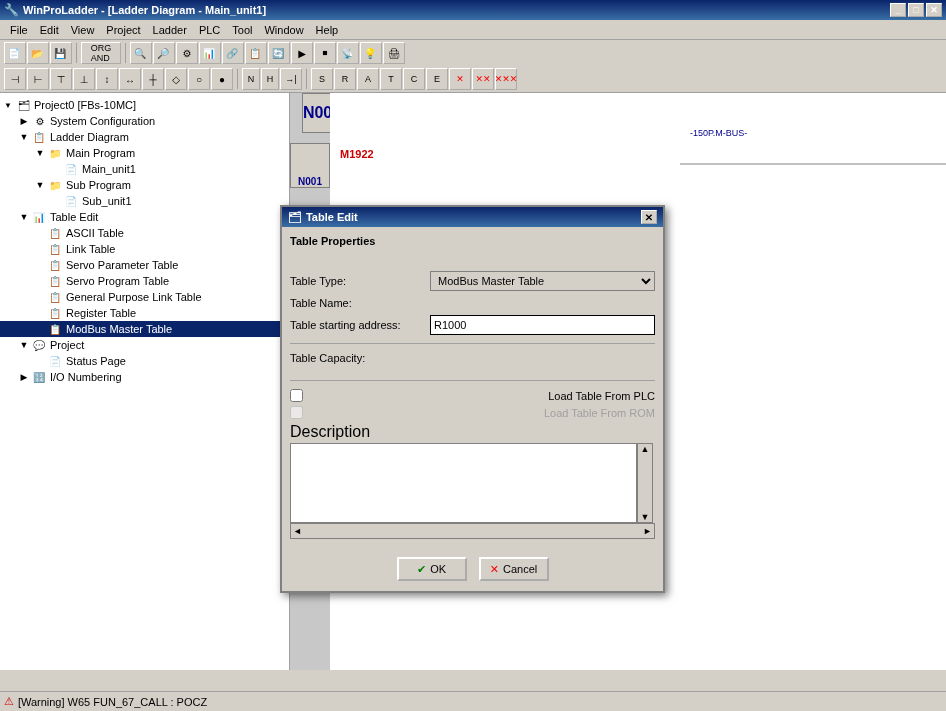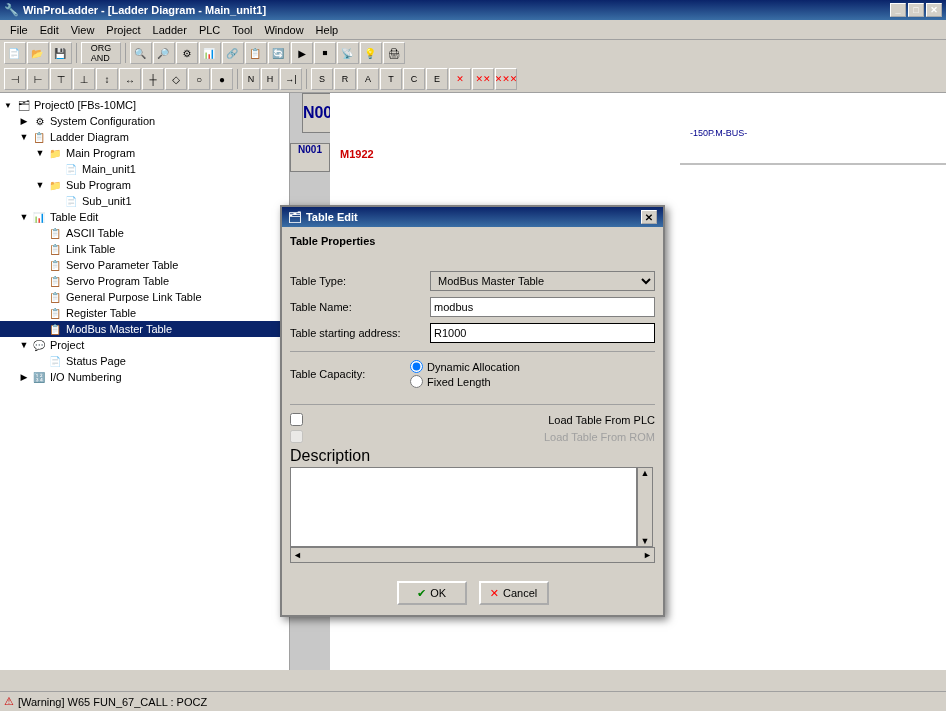--- a/index.html
+++ b/index.html
@@ -444,21 +444,21 @@
   </div>
 
   <div class="canvas-area">
 
     <div style="position:absolute; top:0; left:0; right:0; bottom:0; background:#c8c8c8;">
 
       <div style="position:absolute; top:0; left:12px; width:40px; height:40px; background:#d4d0c8; border:1px solid #808080; display:flex; align-items:center; justify-content:center; font-size:16px; font-weight:bold; color:#00008b;">
         <span>N000</span>
       </div>
 
-      <div style="position:absolute; top:50px; left:0; width:40px; height:29px; background:#d4d0c8; border:1px solid #808080; display:flex; align-items:flex-start; justify-content:center; font-size:10px; font-weight:bold; color:#00008b;">
+      <div style="position:absolute; top:50px; left:0; width:40px; height:45px; background:#d4d0c8; border:1px solid #808080; display:flex; align-items:flex-end; justify-content:center; font-size:10px; font-weight:bold; color:#00008b;">
         <span>N001</span>
       </div>
 
       <div style="position:absolute; top:0; left:40px; right:0; height:100%; background:white;">
 
         <div style="position:absolute; top:55px; left:10px; font-size:11px; color:#cc0000; font-weight:bold;">
           <span>M1922</span>
         </div>
 
         <div style="position:absolute; top:35px; left:360px; font-size:9px; color:#00008b;">
@@ -484,42 +484,31 @@
 
       <div class="section-header">Table Properties</div>
 
       <div class="field-row">
         <span class="field-label">Table Type:</span>
         <select class="field-select"><option>ModBus Master Table</option></select>
       </div>
 
       <div class="field-row">
         <span class="field-label">Table Name:</span>
-        <input class="field-input" type="text" value="modbus" style="">
       </div>
 
       <div class="field-row">
         <span class="field-label">Table starting address:</span>
         <input class="field-input active-input" type="text" style="border-color: rgb(0, 0, 0);" value="R1000">
       </div>
 
       <div class="divider"></div>
 
       <div class="radio-row">
         <span class="radio-label-prefix">Table Capacity:</span>
-        <div class="radio-options">
-          <div class="radio-option">
-            <input type="radio" name="capacity" id="dynamic" checked="" style="">
-            <label for="dynamic">Dynamic Allocation</label>
-          </div>
-          <div class="radio-option">
-            <input type="radio" name="capacity" id="fixed" style="">
-            <label for="fixed">Fixed Length</label>
-          </div>
-        </div>
       </div>
 
       <div class="divider"></div>
 
       <div class="checkbox-row">
         <input type="checkbox" id="load-plc" style="">
         <label for="load-plc">Load Table From PLC</label>
       </div>
       <div class="checkbox-row checkbox-disabled">
         <input type="checkbox" id="load-rom" disabled="" style="">

